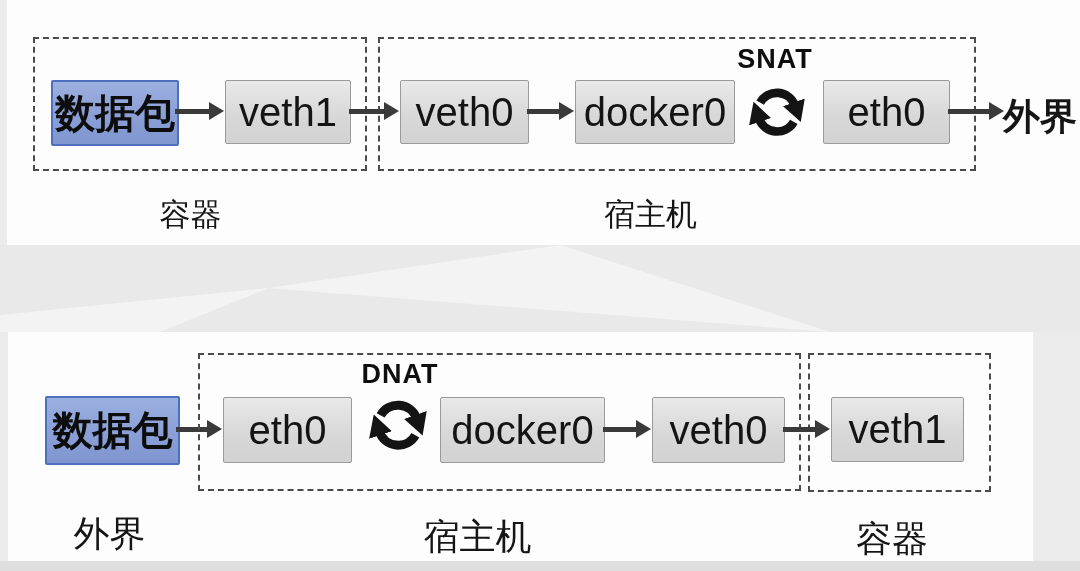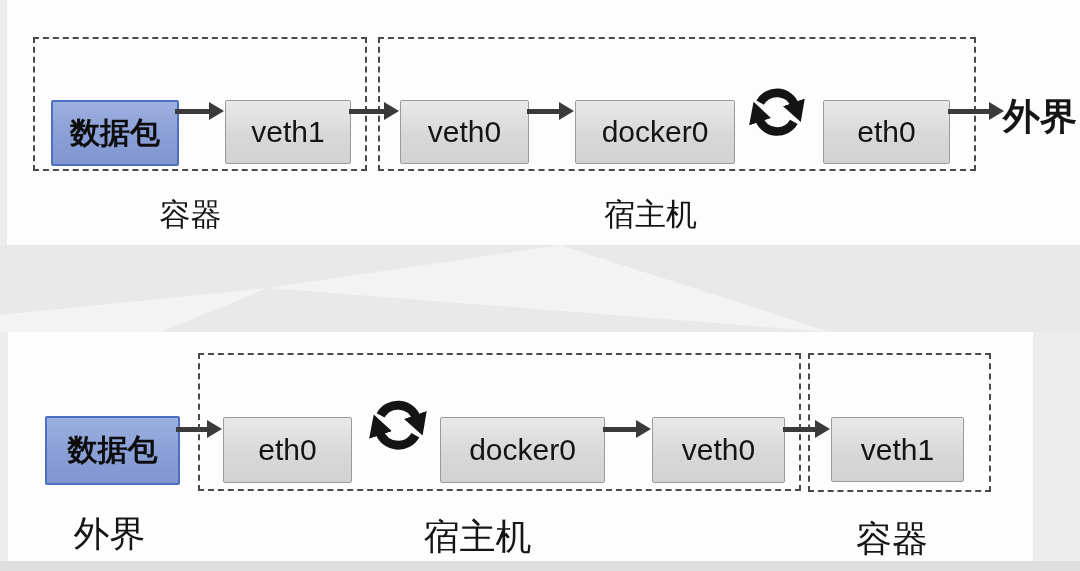--- a/index.html
+++ b/index.html
@@ -21,24 +21,23 @@
   .bottom-strip{position:absolute;left:0;top:561px;width:1080px;height:10px;background:#dedede;}
 
   .group-box{
     position:absolute;
     border:2px dashed #4a4a4a;
     background:transparent;
   }
   .node{
     position:absolute;
     display:flex;align-items:center;justify-content:center;
-    font-size:30px;
+    font-size:40px;
     color:#141414;
     border-radius:2px;
-    margin-top:20px;
   }
   .node.gray{
     background:linear-gradient(180deg,#e9e9e9 0%,#d8d8d8 55%,#d2d2d2 100%);
     border:1px solid #9a9a9a;
   }
   .node.blue{
     background:linear-gradient(180deg,#9cb0e0 0%,#8a9fd6 55%,#8096d0 100%);
     border:2px solid #4e6ec0;
     font-weight:bold;
     color:#0d0d0d;
@@ -104,20 +103,21 @@
 
   <div class="node gray" style="left:400px;top:80px;width:127px;height:62px">veth0</div>
 
   <div class="arrow" style="left:527px;top:102px;width:47px">
     <div class="shaft"></div>
     <div class="head"></div>
   </div>
 
   <div class="node gray" style="left:575px;top:80px;width:158px;height:62px">docker0</div>
 
+  <div class="nat-label" style="left:725px;top:44px;width:100px">SNAT</div>
 
   <div class="nat-icon" style="left:748px;top:81px;width:58px;height:62px">
     <svg viewBox="0 0 100 100" width="58" height="62">
       <defs>
         <marker id="ahA" markerUnits="userSpaceOnUse" markerWidth="40" markerHeight="40" refX="6" refY="20" orient="auto">
           <path d="M0,0 L36,20 L0,40 Z" fill="#141414"></path>
         </marker>
       </defs>
       <path d="M 21 34 A 33 33 0 0 1 81 39" fill="none" stroke="#141414" stroke-width="15" marker-end="url(#ahA)"></path>
       <path d="M 79 67 A 33 33 0 0 1 19 61" fill="none" stroke="#141414" stroke-width="15" marker-end="url(#ahA)"></path>
@@ -142,20 +142,21 @@
   <div class="arrow" style="left:176px;top:420px;width:46px">
     <div class="shaft"></div>
     <div class="head"></div>
   </div>
 
   <div class="group-box" style="left:198px;top:353px;width:599px;height:134px"></div>
   <div class="group-box" style="left:808px;top:353px;width:179px;height:135px"></div>
 
   <div class="node gray" style="left:223px;top:397px;width:127px;height:64px">eth0</div>
 
+  <div class="nat-label" style="left:352px;top:359px;width:96px">DNAT</div>
 
   <div class="nat-icon" style="left:367px;top:395px;width:62px;height:60px">
     <svg viewBox="0 0 100 100" width="62" height="60">
       <defs>
         <marker id="ahB" markerUnits="userSpaceOnUse" markerWidth="40" markerHeight="40" refX="6" refY="20" orient="auto">
           <path d="M0,0 L36,20 L0,40 Z" fill="#141414"></path>
         </marker>
       </defs>
       <path d="M 21 34 A 33 33 0 0 1 81 39" fill="none" stroke="#141414" stroke-width="15" marker-end="url(#ahB)"></path>
       <path d="M 79 67 A 33 33 0 0 1 19 61" fill="none" stroke="#141414" stroke-width="15" marker-end="url(#ahB)"></path>

